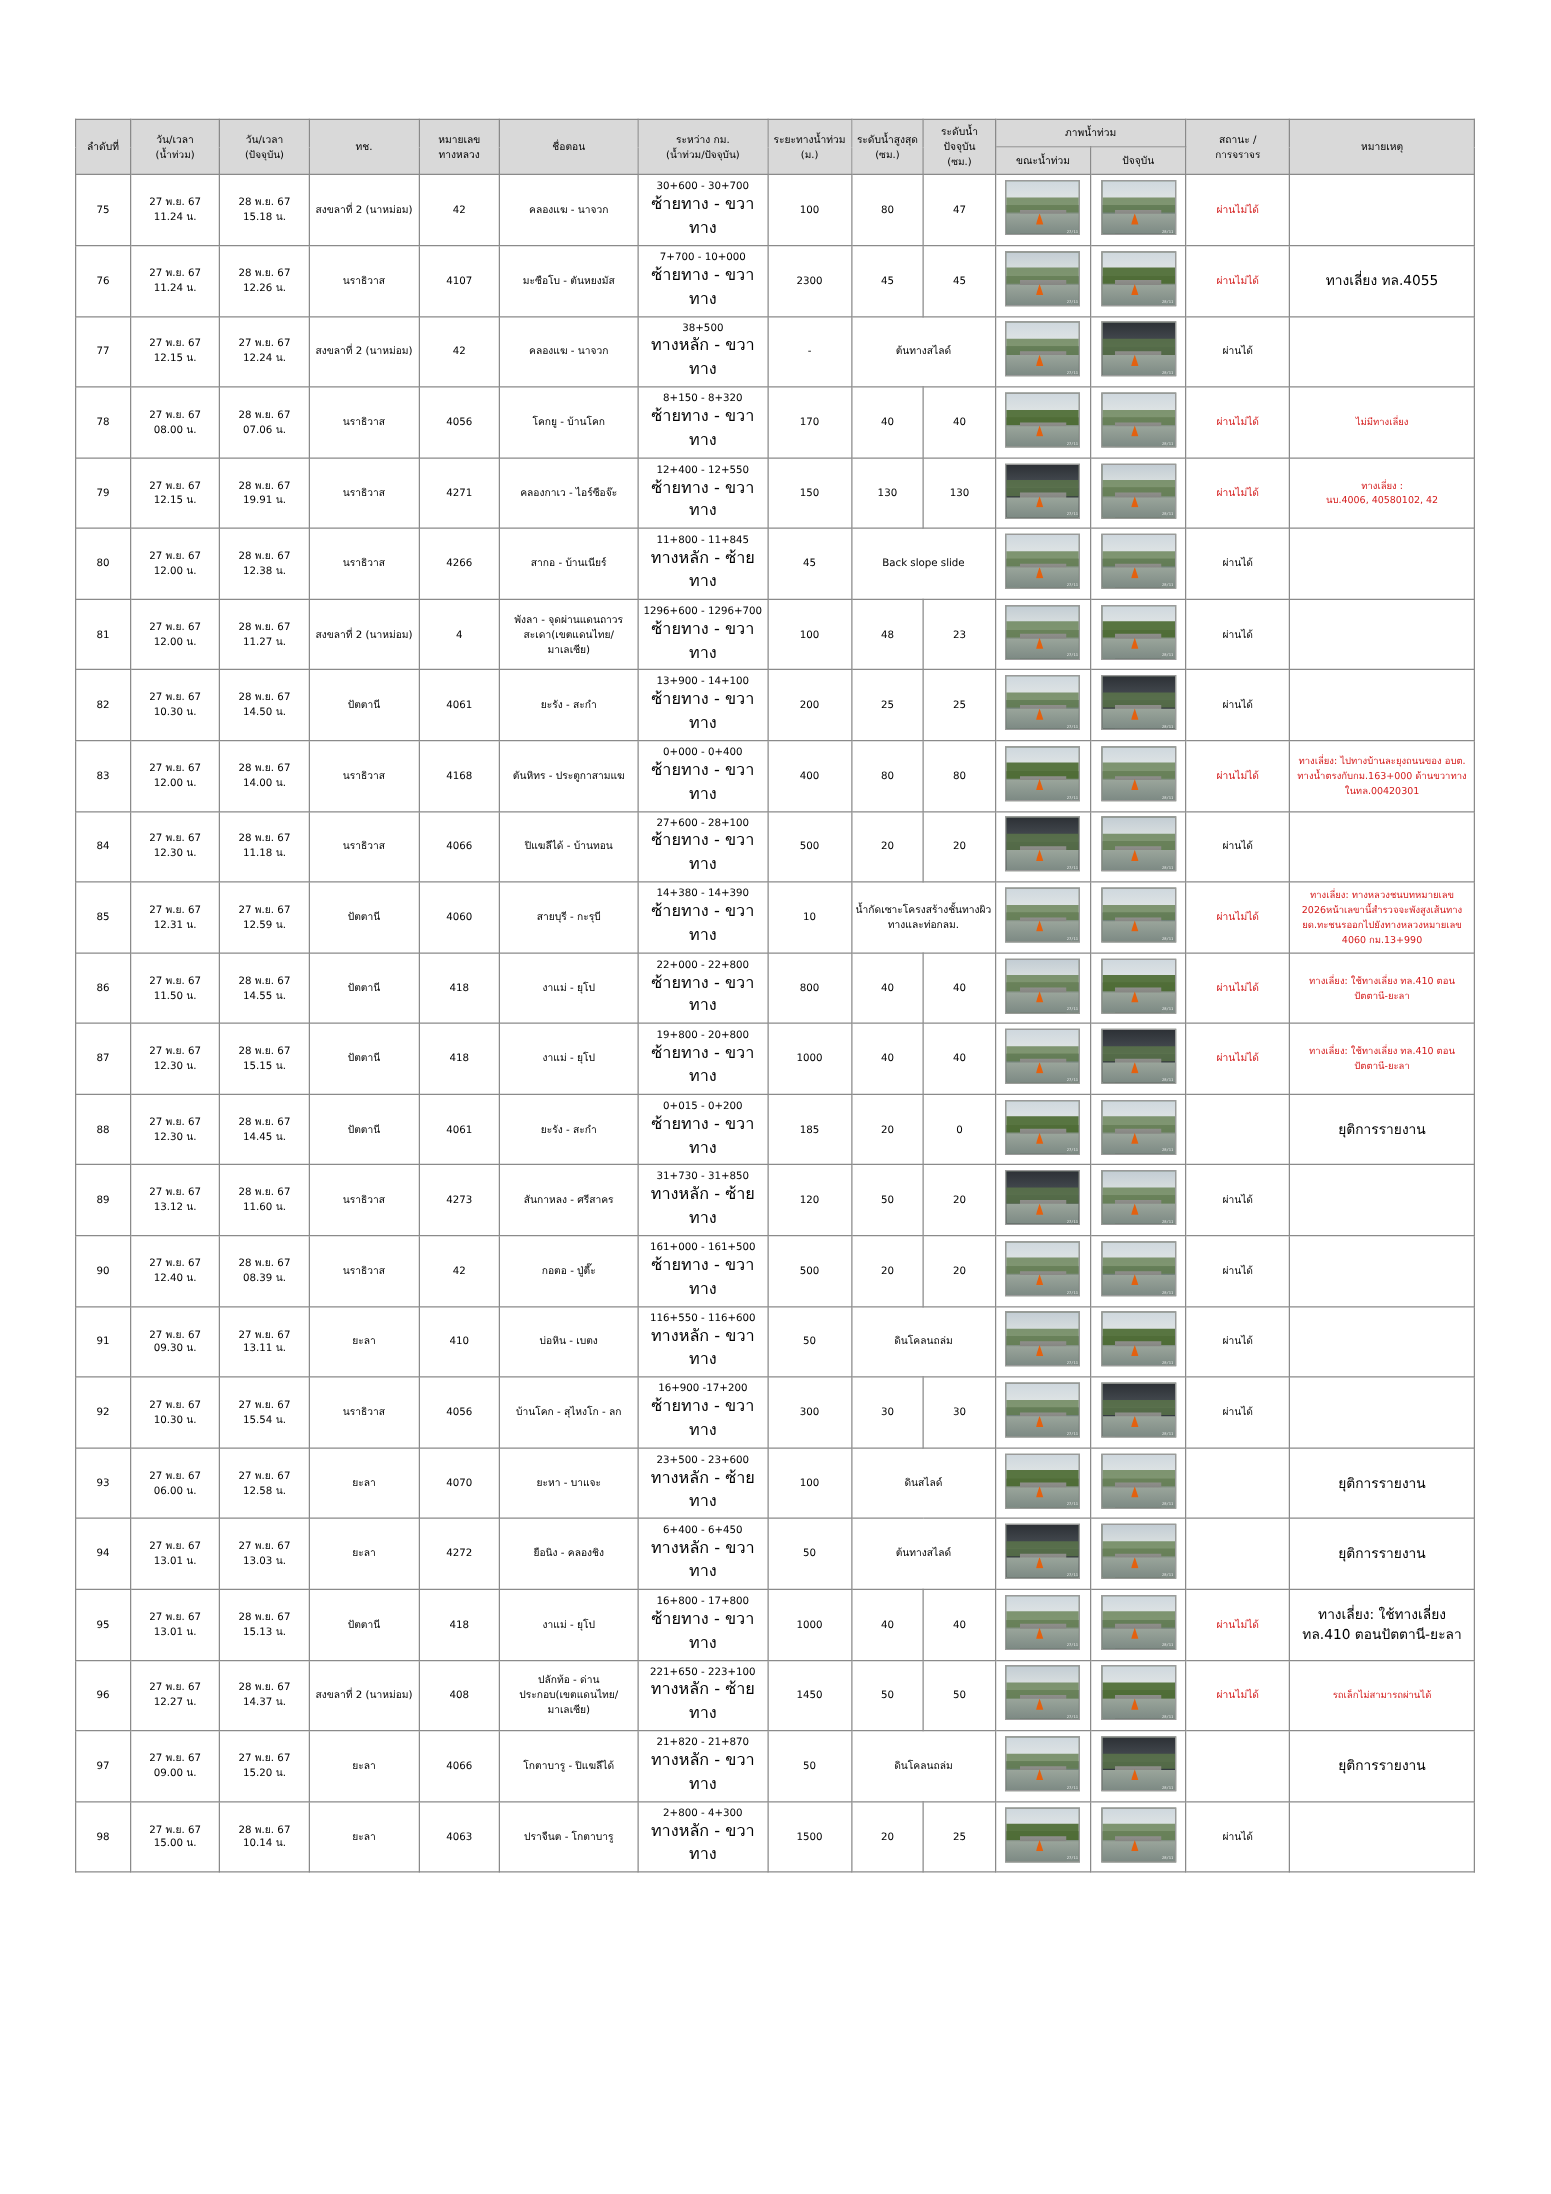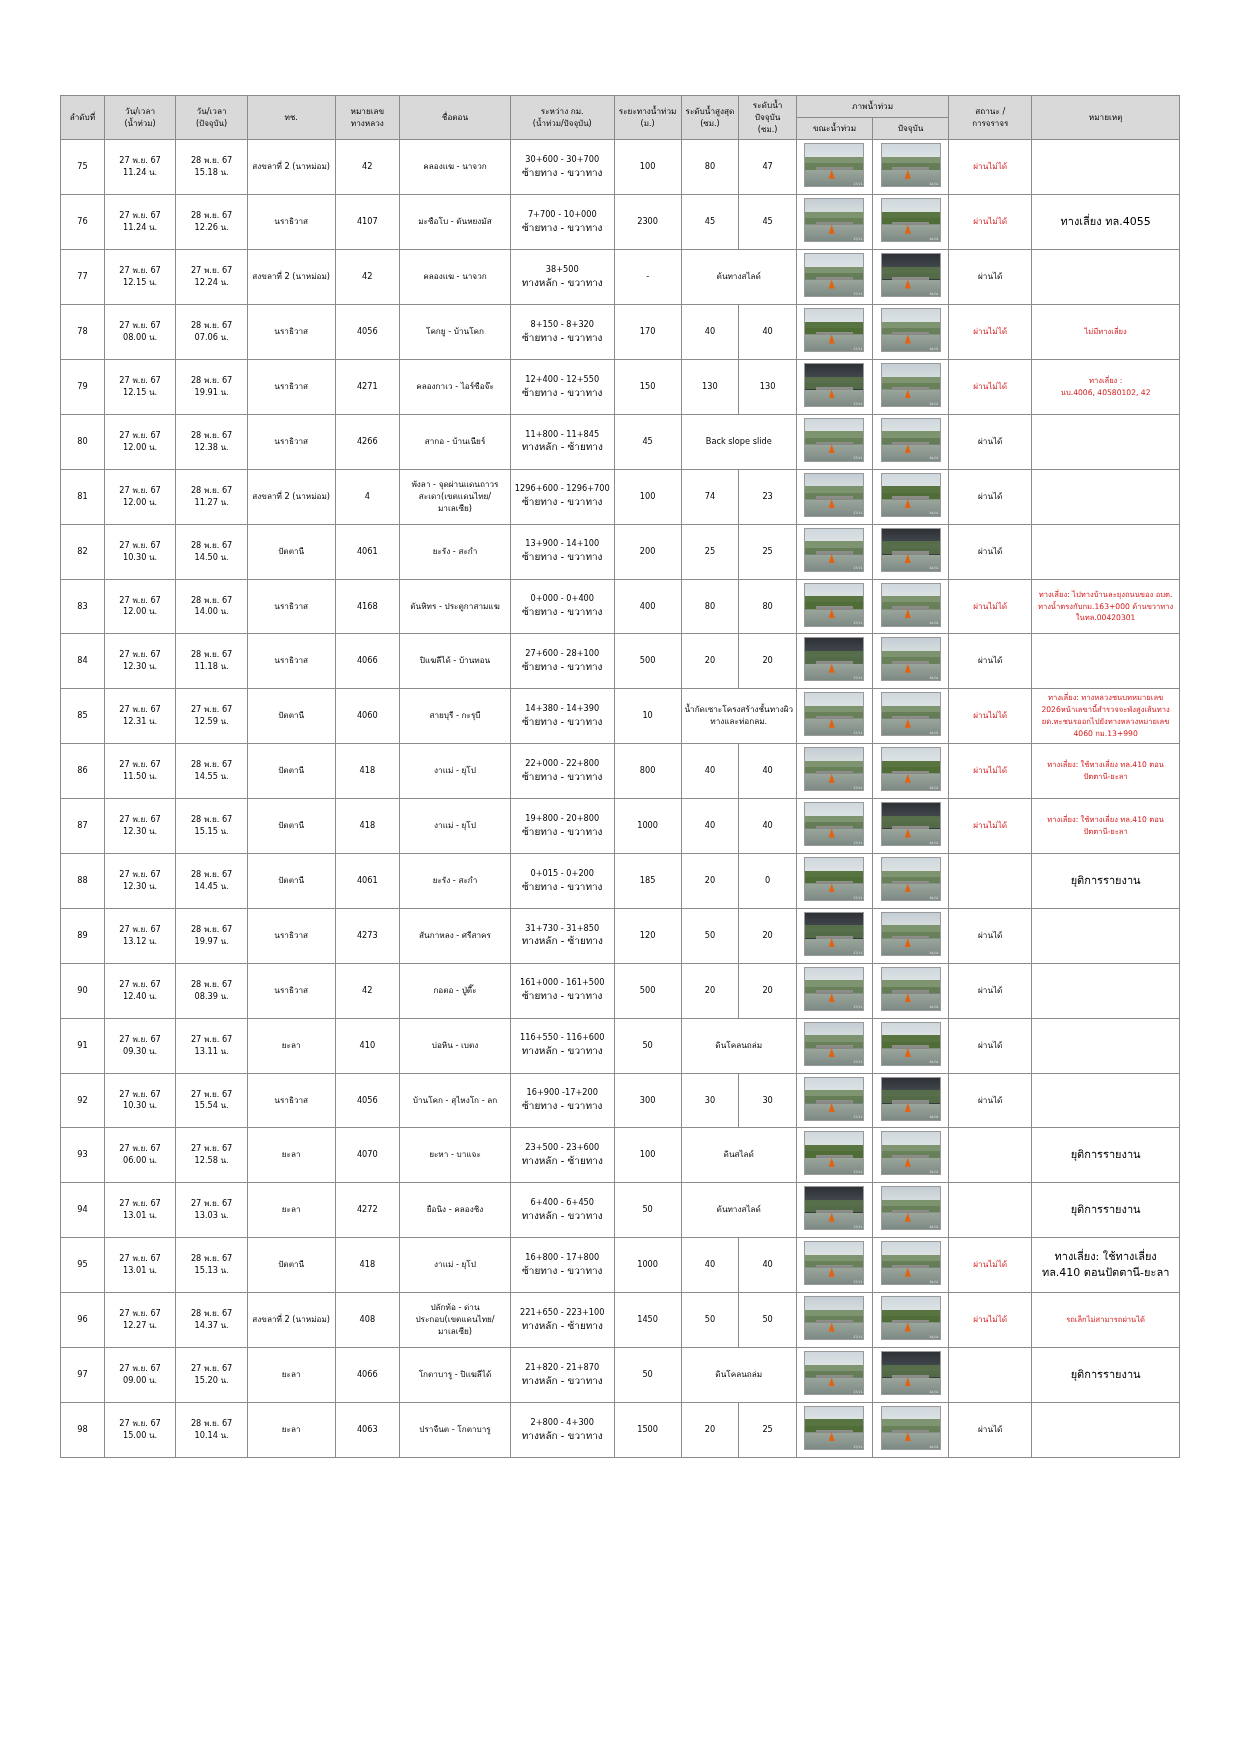--- a/index.html
+++ b/index.html
@@ -54,21 +54,21 @@
   col.c-dist   { width: 58px; }
   col.c-peak   { width: 50px; }
   col.c-now    { width: 50px; }
   col.c-img1   { width: 66px; }
   col.c-img2   { width: 66px; }
   col.c-status { width: 72px; }
   col.c-note   { width: 128px; }
 
   td.cell-text { font-size: 8.2px; }
   .line2 { display: block; }
-  .sub { font-size: 10px; }
+  .sub { font-size: 13px; }
   .red { color: #d41a1a; }
   .note-red { color: #d41a1a; font-size: 7.6px; line-height: 1.35; }
   .note-blk { color: #000; font-size: 11px; }
 
   td.img-cell {
     padding: 2px 1px;
   }
   .photo {
     width: 60px;
     height: 44px;
@@ -276,21 +276,21 @@
         </tr>
         <tr>
           <td class="cell-text">81</td>
           <td class="cell-text">27 พ.ย. 67<span class="line2">12.00 น.</span></td>
           <td class="cell-text">28 พ.ย. 67<span class="line2">11.27 น.</span></td>
           <td class="cell-text">สงขลาที่ 2 (นาหม่อม)</td>
           <td class="cell-text">4</td>
           <td class="cell-text">พังลา - จุดผ่านแดนถาวรสะเดา(เขตแดนไทย/มาเลเซีย)</td>
           <td class="cell-text">1296+600 - 1296+700<span class="line2 sub">ซ้ายทาง - ขวาทาง</span></td>
           <td class="cell-text">100</td>
-          <td class="cell-text">74</td>
+          <td class="cell-text">48</td>
           <td class="cell-text">23</td>
           <td class="img-cell"><span class="photo v2"><span class="sky"></span><span class="ground"></span><span class="veg"></span><span class="road"></span><span class="water"></span><span class="cone"></span><span class="stamp">27/11</span></span></td>
           <td class="img-cell"><span class="photo green"><span class="sky"></span><span class="ground"></span><span class="veg"></span><span class="road"></span><span class="water"></span><span class="cone"></span><span class="stamp">28/11</span></span></td>
           <td class="cell-text"><span class="">ผ่านได้</span></td>
           <td class="cell-text"><span class="note-blk"></span></td>
         </tr>
         <tr>
           <td class="cell-text">82</td>
           <td class="cell-text">27 พ.ย. 67<span class="line2">10.30 น.</span></td>
           <td class="cell-text">28 พ.ย. 67<span class="line2">14.50 น.</span></td>
@@ -397,21 +397,21 @@
           <td class="cell-text">20</td>
           <td class="cell-text">0</td>
           <td class="img-cell"><span class="photo green"><span class="sky"></span><span class="ground"></span><span class="veg"></span><span class="road"></span><span class="water"></span><span class="cone"></span><span class="stamp">27/11</span></span></td>
           <td class="img-cell"><span class="photo "><span class="sky"></span><span class="ground"></span><span class="veg"></span><span class="road"></span><span class="water"></span><span class="cone"></span><span class="stamp">28/11</span></span></td>
           <td class="cell-text"><span class=""></span></td>
           <td class="cell-text"><span class="note-blk">ยุติการรายงาน</span></td>
         </tr>
         <tr>
           <td class="cell-text">89</td>
           <td class="cell-text">27 พ.ย. 67<span class="line2">13.12 น.</span></td>
-          <td class="cell-text">28 พ.ย. 67<span class="line2">19.97 น.</span></td>
+          <td class="cell-text">28 พ.ย. 67<span class="line2">11.60 น.</span></td>
           <td class="cell-text">นราธิวาส</td>
           <td class="cell-text">4273</td>
           <td class="cell-text">สันกาหลง - ศรีสาคร</td>
           <td class="cell-text">31+730 - 31+850<span class="line2 sub">ทางหลัก - ซ้ายทาง</span></td>
           <td class="cell-text">120</td>
           <td class="cell-text">50</td>
           <td class="cell-text">20</td>
           <td class="img-cell"><span class="photo dark"><span class="sky"></span><span class="ground"></span><span class="veg"></span><span class="road"></span><span class="water"></span><span class="cone"></span><span class="stamp">27/11</span></span></td>
           <td class="img-cell"><span class="photo v2"><span class="sky"></span><span class="ground"></span><span class="veg"></span><span class="road"></span><span class="water"></span><span class="cone"></span><span class="stamp">28/11</span></span></td>
           <td class="cell-text"><span class="">ผ่านได้</span></td>

